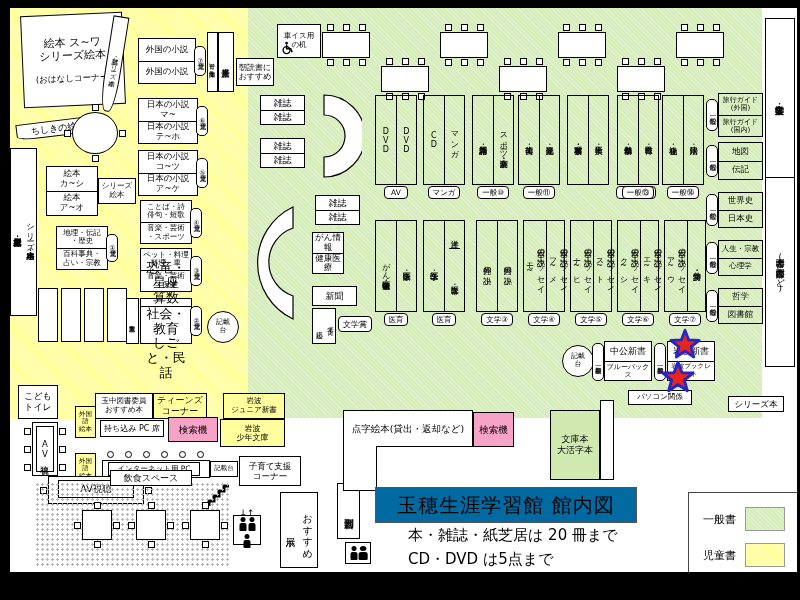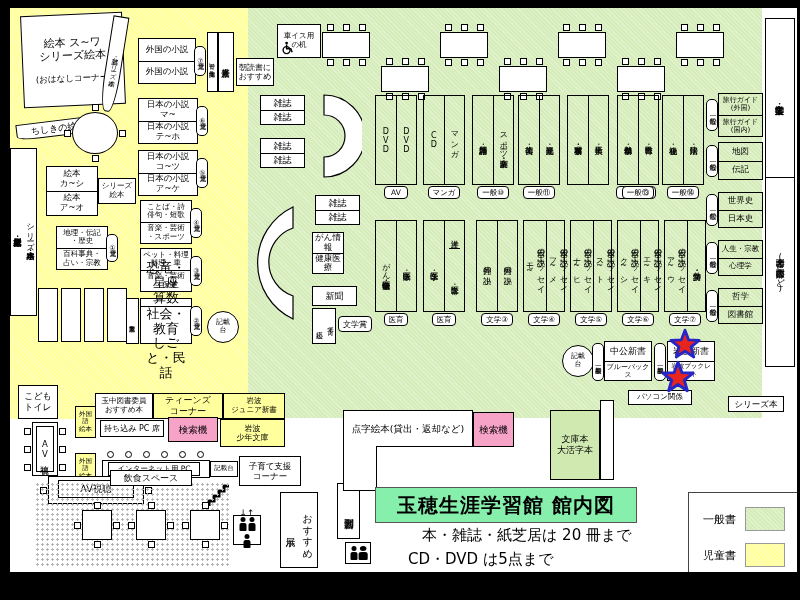--- a/index.html
+++ b/index.html
@@ -32,22 +32,22 @@
     line-height:1;box-sizing:border-box;padding:1px 0;}
   .tbl{position:absolute;background:#fff;border:1.5px solid #000;box-sizing:border-box;}
   .ch{position:absolute;width:7px;height:7px;background:#fff;border:1px solid #000;box-sizing:border-box;}
   [data-round] .ch{border-radius:50%;}
   .circ{position:absolute;background:#fff;border:1px solid #000;border-radius:50%;display:flex;
     align-items:center;justify-content:center;text-align:center;font-size:7px;line-height:1.1;white-space:pre-line;}
   .person{display:inline-block;width:7px;height:14px;position:relative;margin:0 1px;}
   .person::before{content:"";position:absolute;top:0;left:50%;transform:translateX(-50%);width:5px;height:5px;border-radius:50%;background:#000;}
   .person::after{content:"";position:absolute;top:6px;left:50%;transform:translateX(-50%);width:7px;height:8px;border-radius:2px 2px 1px 1px;background:#000;}
   .dots{background-image:radial-gradient(#b5b5b5 1px,transparent 1.1px);background-size:5px 5px;}
-  .title-box{position:absolute;border:1.5px solid #555;background:#86efac;display:flex;align-items:center;
-    justify-content:center;font-size:20px;font-weight:700;letter-spacing:1px;}
+  .title-box{position:absolute;border:1.5px solid #555;background:#0369a1;display:flex;align-items:center;
+    justify-content:center;font-size:20px;font-weight:400;letter-spacing:1px;}
   .rule{position:absolute;font-size:15px;}
   .legend{position:absolute;background:#fff;border:1.5px solid #444;padding-left:35px;}
   .lg-label{position:absolute;font-size:11px;}
   .lg-sw{position:absolute;width:40px;height:24px;border:1px solid #999;box-sizing:border-box;}
 </style>
 </head>
 <body>
 
 <div id="page">
 
@@ -146,21 +146,21 @@
   <div class="vbdg" style="left:180px;top:298px;width:12px;height:30px;">児童②</div>
   <div class="box vtx" style="left:116px;top:290px;width:13px;height:46px;font-size:6px;">児童大型本</div>
   <div class="circ" style="left:197px;top:303px;width:30px;height:30px;">記載
 台</div>
 
   <div class="box" style="left:8px;top:377px;width:40px;height:34px;font-size:9px;">こども
 トイレ</div>
 
   <div class="box" style="left:85px;top:385px;width:58px;height:26px;font-size:7.5px;">玉中図書委員
 おすすめ本</div>
-  <div class="box yb" style="left:143px;top:385px;width:70px;height:26px;font-size:9px;">ティーンズ
+  <div class="box yb" style="left:143px;top:385px;width:54px;height:26px;font-size:9px;">ティーンズ
 コーナー</div>
   <div class="box yb" style="left:213px;top:385px;width:62px;height:26px;font-size:7.5px;">岩波
 ジュニア新書</div>
   <div class="box yb" style="left:65px;top:398px;width:21px;height:32px;font-size:6.5px;">外国語
 絵本</div>
   <div class="box" style="left:90px;top:412px;width:64px;height:17px;font-size:8px;">持ち込み PC 席</div>
   <div class="box pk" style="left:158px;top:409px;width:50px;height:25px;font-size:9.5px;">検索機</div>
   <div class="box yb" style="left:210px;top:411px;width:65px;height:28px;font-size:8px;">岩波
 少年文庫</div>
 
@@ -467,21 +467,21 @@
   </div>
 
   <svg class="abs" style="left:658px;top:320px;" width="34" height="34" viewBox="0 0 32 32">
     <path d="M16 2 L19.5 11.2 L29.4 11.6 L21.6 17.8 L24.3 27.3 L16 21.8 L7.7 27.3 L10.4 17.8 L2.6 11.6 L12.5 11.2 Z" fill="#e8251d" stroke="#2426c8" stroke-width="2.6" stroke-linejoin="round"></path>
   </svg>
   <svg class="abs" style="left:650px;top:352px;" width="36" height="36" viewBox="0 0 32 32">
     <path d="M16 2 L19.5 11.2 L29.4 11.6 L21.6 17.8 L24.3 27.3 L16 21.8 L7.7 27.3 L10.4 17.8 L2.6 11.6 L12.5 11.2 Z" fill="#e8251d" stroke="#2426c8" stroke-width="2.6" stroke-linejoin="round"></path>
   </svg>
 
   <div class="title-box" style="left:365px;top:479px;width:260px;height:34px;">玉穂生涯学習館 館内図</div>
-  <div class="rule" style="left:412px;top:518px;">本・雑誌・紙芝居は 20 冊まで</div>
+  <div class="rule" style="left:398px;top:518px;">本・雑誌・紙芝居は 20 冊まで</div>
   <div class="rule" style="left:398px;top:542px;">CD・DVD は5点まで</div>
 
   <div class="legend" style="left:678px;top:484px;width:102px;height:86px;">
     <div class="lg-label" style="left:14px;top:19px;">一般書</div>
     <div class="lg-sw green" style="left:56px;top:14px;"></div>
     <div class="lg-label" style="left:14px;top:55px;">児童書</div>
     <div class="lg-sw yellow" style="left:56px;top:50px;"></div>
   </div>
 
 </div>

